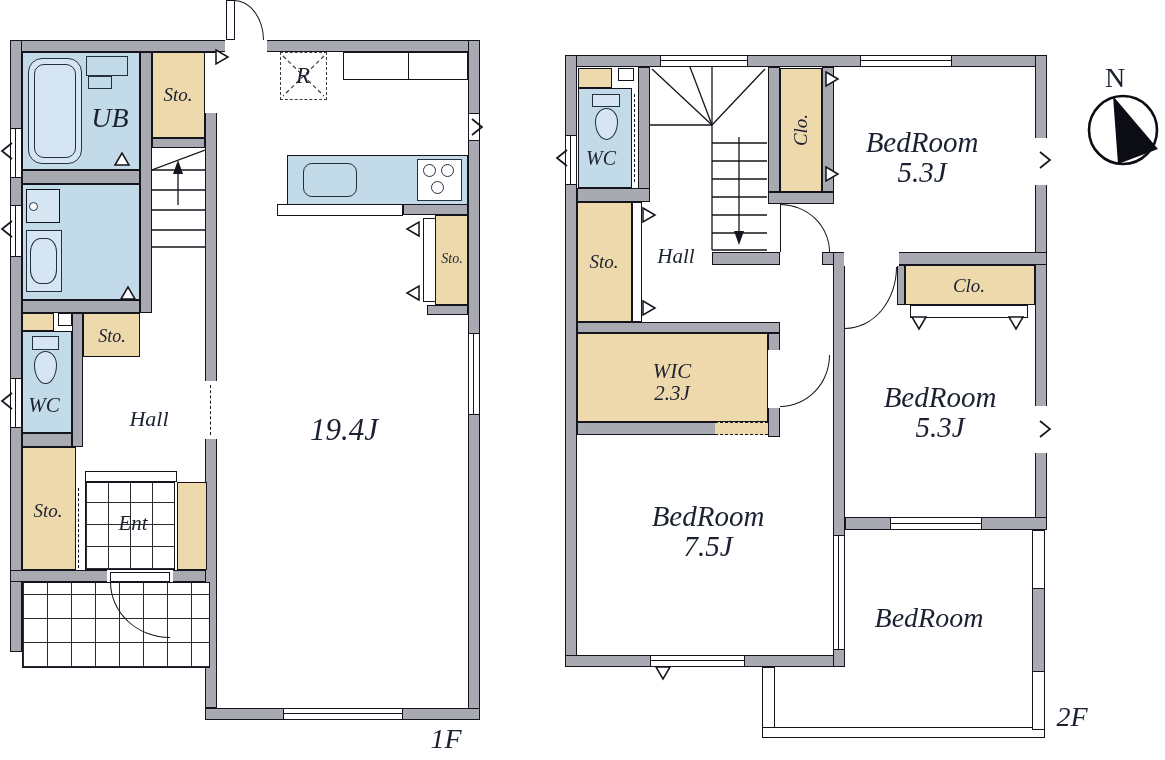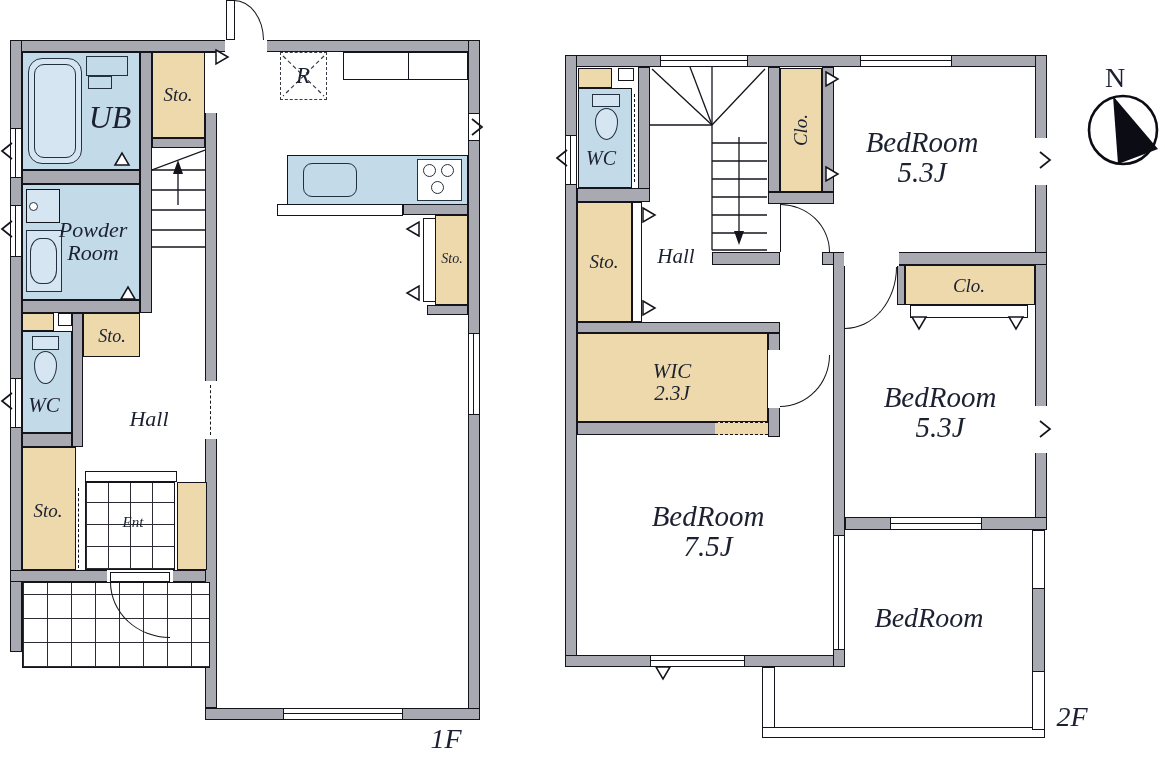--- a/index.html
+++ b/index.html
@@ -256,29 +256,29 @@
   <i class="whb" style="left:762px;top:667px;width:13px;height:62px"></i>
   <i class="whb" style="left:762px;top:727px;width:283px;height:11px"></i>
   <i class="whb" style="left:1032px;top:530px;width:13px;height:200px"></i>
   <i class="w" style="left:1032px;top:588px;width:13px;height:84px"></i>
 
   <svg class="compass" style="position:absolute;left:1086px;top:92px" width="78" height="78">
     <circle cx="37" cy="38" r="34"></circle>
     <polygon points="27,4 32,72 72,57"></polygon>
   </svg>
 
-  <div class="lbl" style="left:110px;top:118px;font-size:32px">UB</div>
+  <div class="lbl" style="left:110px;top:118px;font-size:28px">UB</div>
   <div class="lbl" style="left:178px;top:95px;font-size:19px">Sto.</div>
-  <div class="lbl" style="left:93px;top:241px;font-size:22px;white-space:normal;width:108px">Powder Room</div>
   <div class="lbl" style="left:112px;top:336px;font-size:18px">Sto.</div>
   <div class="lbl" style="left:44px;top:405px;font-size:21px">WC</div>
   <div class="lbl" style="left:149px;top:419px;font-size:22px">Hall</div>
   <div class="lbl" style="left:48px;top:511px;font-size:19px">Sto.</div>
-  <div class="lbl" style="left:133px;top:523px;font-size:15px">Ent</div>
+  <div class="lbl" style="left:133px;top:523px;font-size:21px">Ent</div>
   <div class="lbl" style="left:344px;top:430px;font-size:31px">
+    <div>19.4J</div>
   </div>
   <div class="lbl" style="left:303px;top:76px;font-size:23px">R</div>
   <div class="lbl" style="left:452px;top:259px;font-size:14px">Sto.</div>
   <div class="lbl" style="left:446px;top:739px;font-size:28px">1F</div>
 
   <div class="lbl" style="left:601px;top:158px;font-size:20px">WC</div>
   <div class="lbl" style="left:604px;top:262px;font-size:19px">Sto.</div>
   <div class="lbl" style="left:676px;top:256px;font-size:21px">Hall</div>
   <div class="lbl lblv" style="left:801px;top:130px;font-size:19px">Clo.</div>
   <div class="lbl" style="left:922px;top:157px;font-size:29px">

